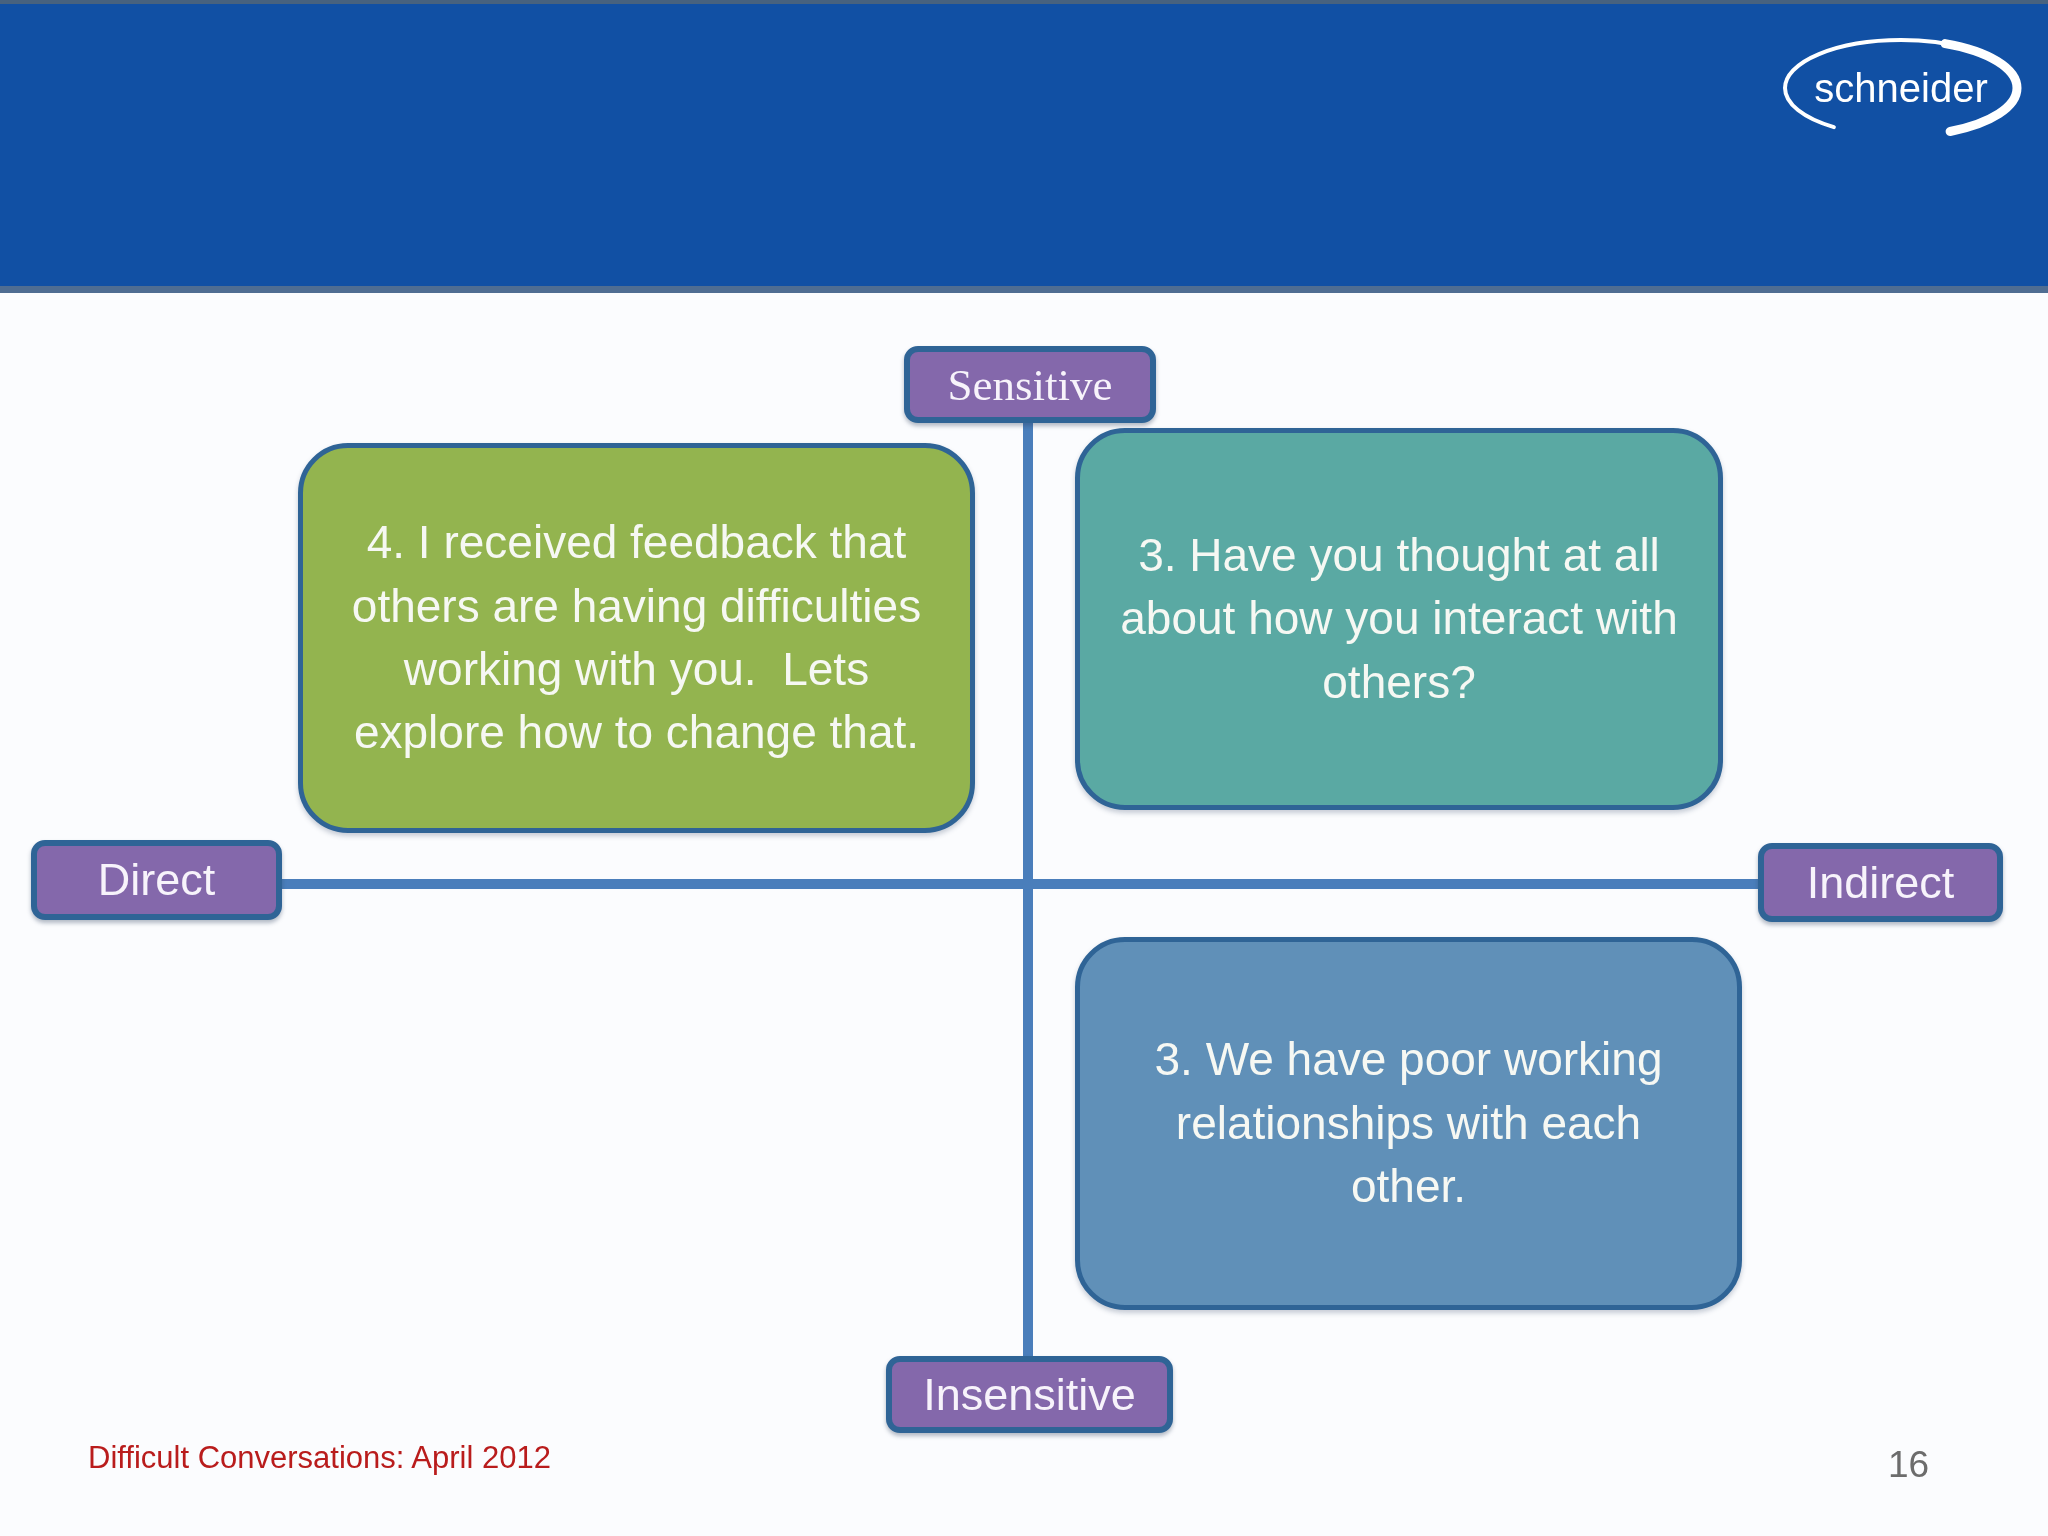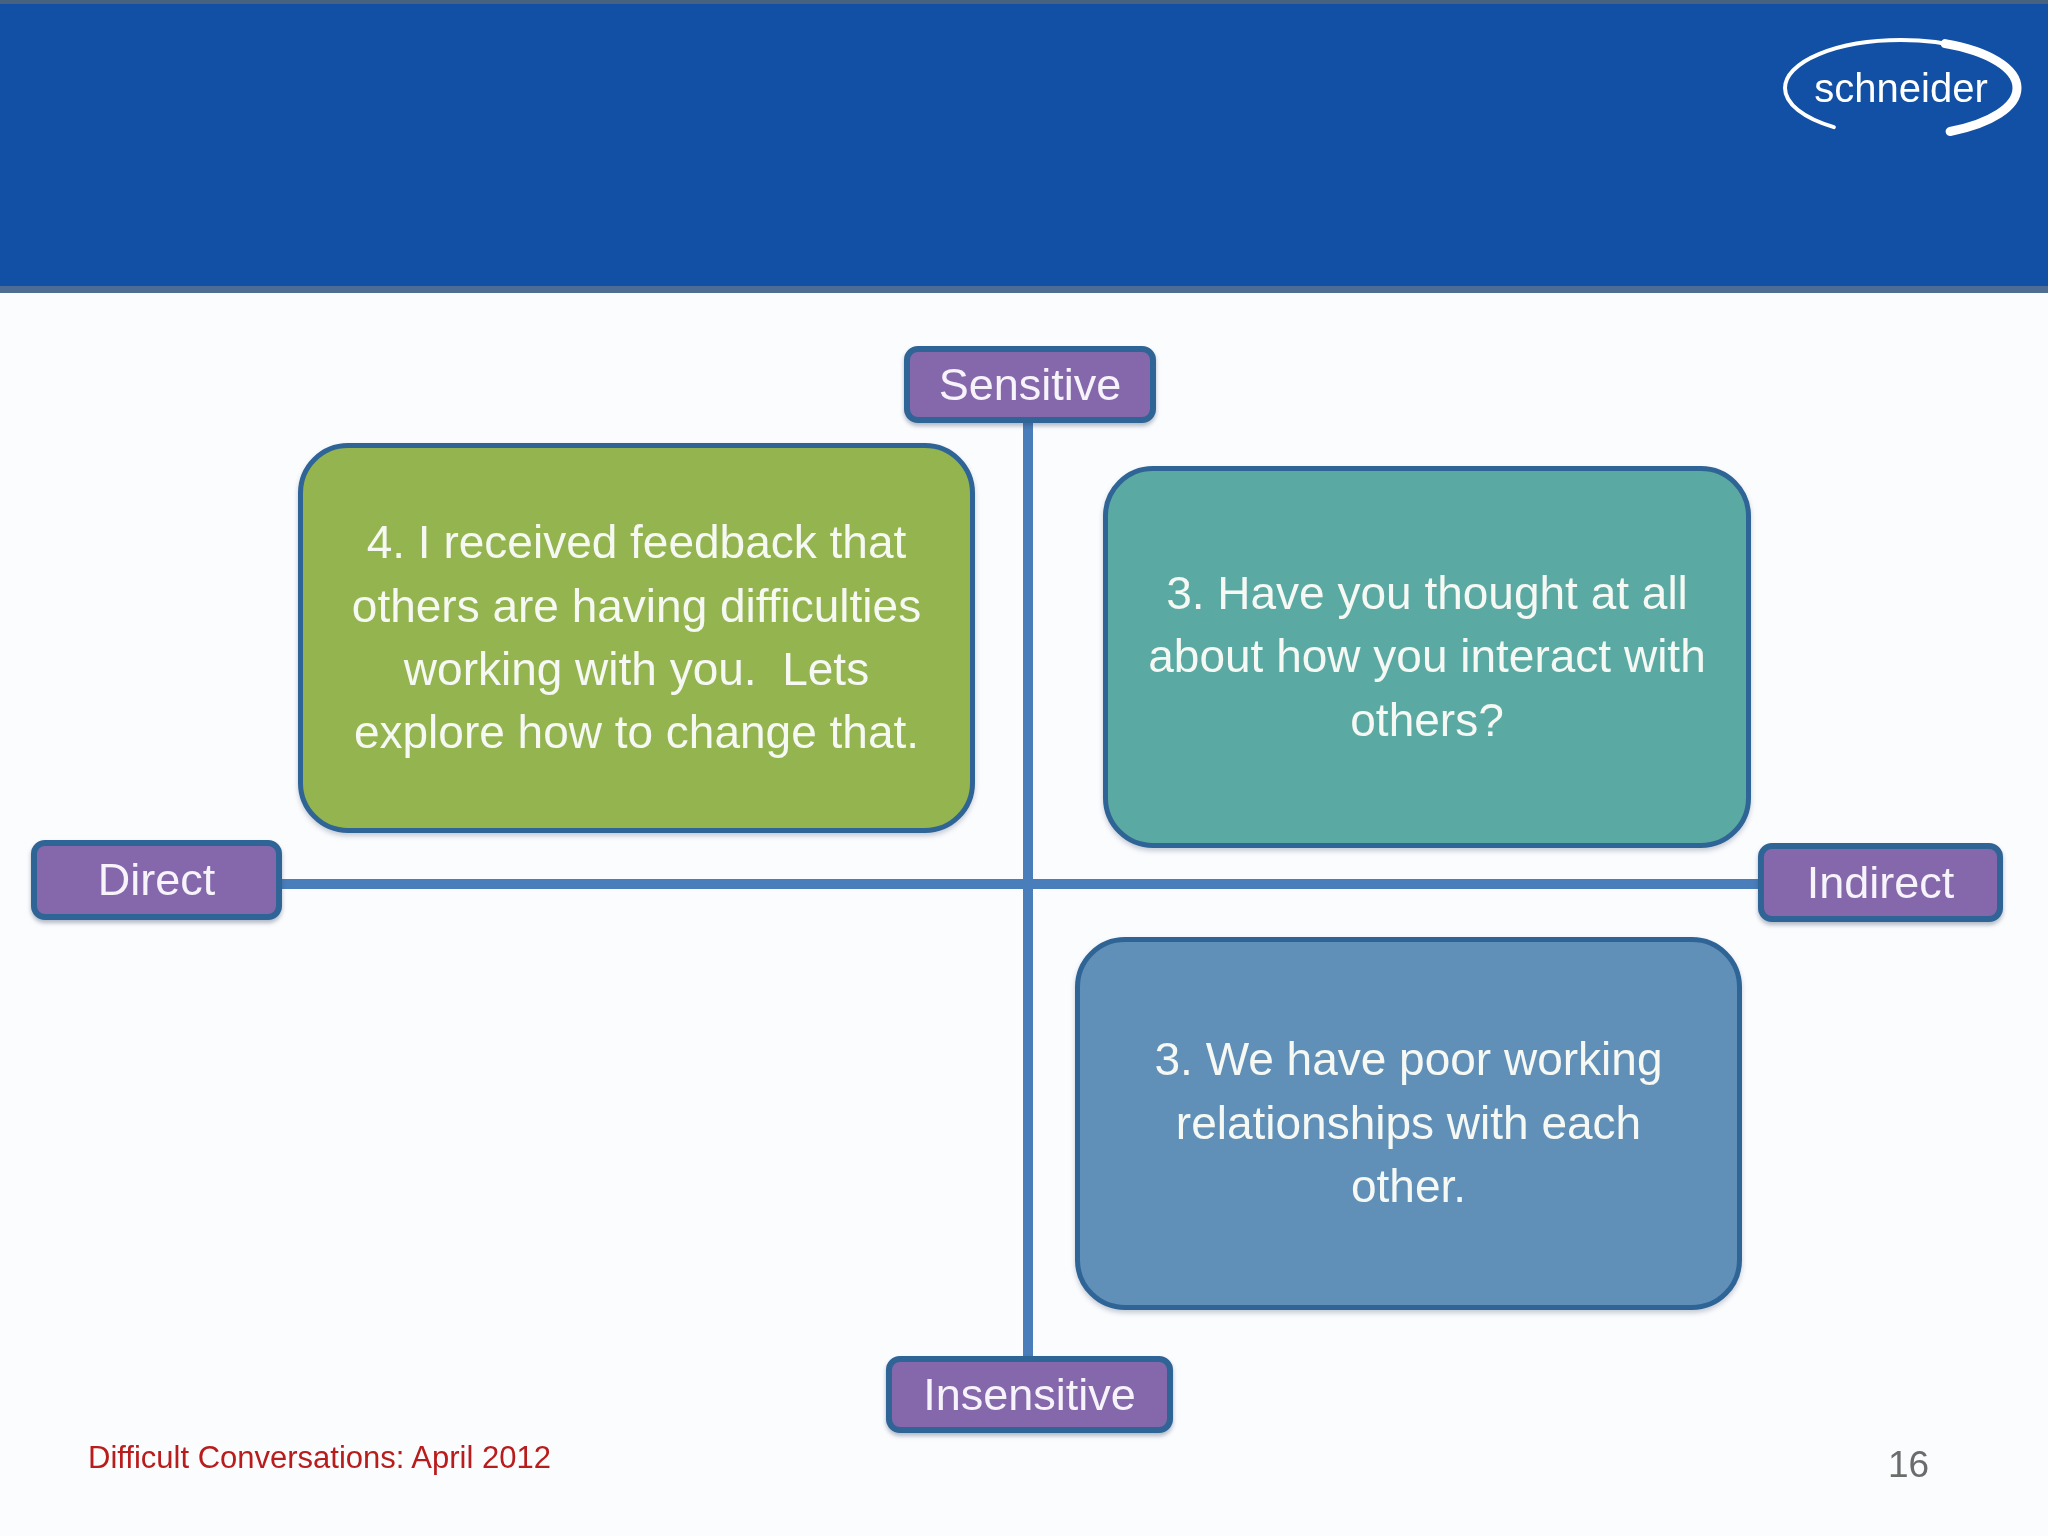--- a/index.html
+++ b/index.html
@@ -21,33 +21,33 @@
   
   .axis-line{position:absolute;background:#4a7ebb;}
   .axis-h{left:278px;top:879px;width:1486px;height:10px;}
   .axis-v{left:1023px;top:420px;width:10px;height:938px;}
   .axis-label{
     position:absolute;display:flex;align-items:center;justify-content:center;
     background:#8468ab;border:6px solid #2f6496;border-radius:14px;
     color:#f7f3fb;font-size:45px;box-shadow:0 3px 4px rgba(40,60,90,.35);
     box-sizing:border-box;
   }
-  .lbl-sensitive{left:904px;top:346px;width:252px;height:77px;}
+  .lbl-sensitive{left:904px;top:346px;width:252px;height:77px;font-family:Liberation Serif, serif;}
   .lbl-insensitive{left:886px;top:1356px;width:287px;height:77px;}
   .lbl-direct{left:31px;top:840px;width:251px;height:80px;}
   .lbl-indirect{left:1758px;top:843px;width:245px;height:79px;}
   
   .qbox{
     position:absolute;display:flex;align-items:center;justify-content:center;
     border:5px solid #2f6496;border-radius:50px;box-sizing:border-box;
     color:#f6f8f3;font-size:46px;line-height:1.38;text-align:center;
     padding:30px 36px;white-space:pre-wrap;box-shadow:0 3px 5px rgba(40,60,90,.25);
   }
   .q-top-left{left:298px;top:443px;width:677px;height:390px;}
-  .q-top-right{left:1075px;top:466px;width:648px;height:382px;margin-left:28px;}
+  .q-top-right{left:1075px;top:428px;width:648px;height:382px;}
   .q-bottom-left{left:303px;top:937px;width:666px;height:373px;}
   .q-bottom-right{left:1075px;top:937px;width:667px;height:373px;}
   
   .footer-text{position:absolute;left:88px;top:1440px;font-size:31px;color:#b91c1c;}
   .page-number{position:absolute;left:1888px;top:1444px;font-size:37px;color:#6c6c6c;}
 </style>
 </head>
 <body>
 
 <div class="slide">

